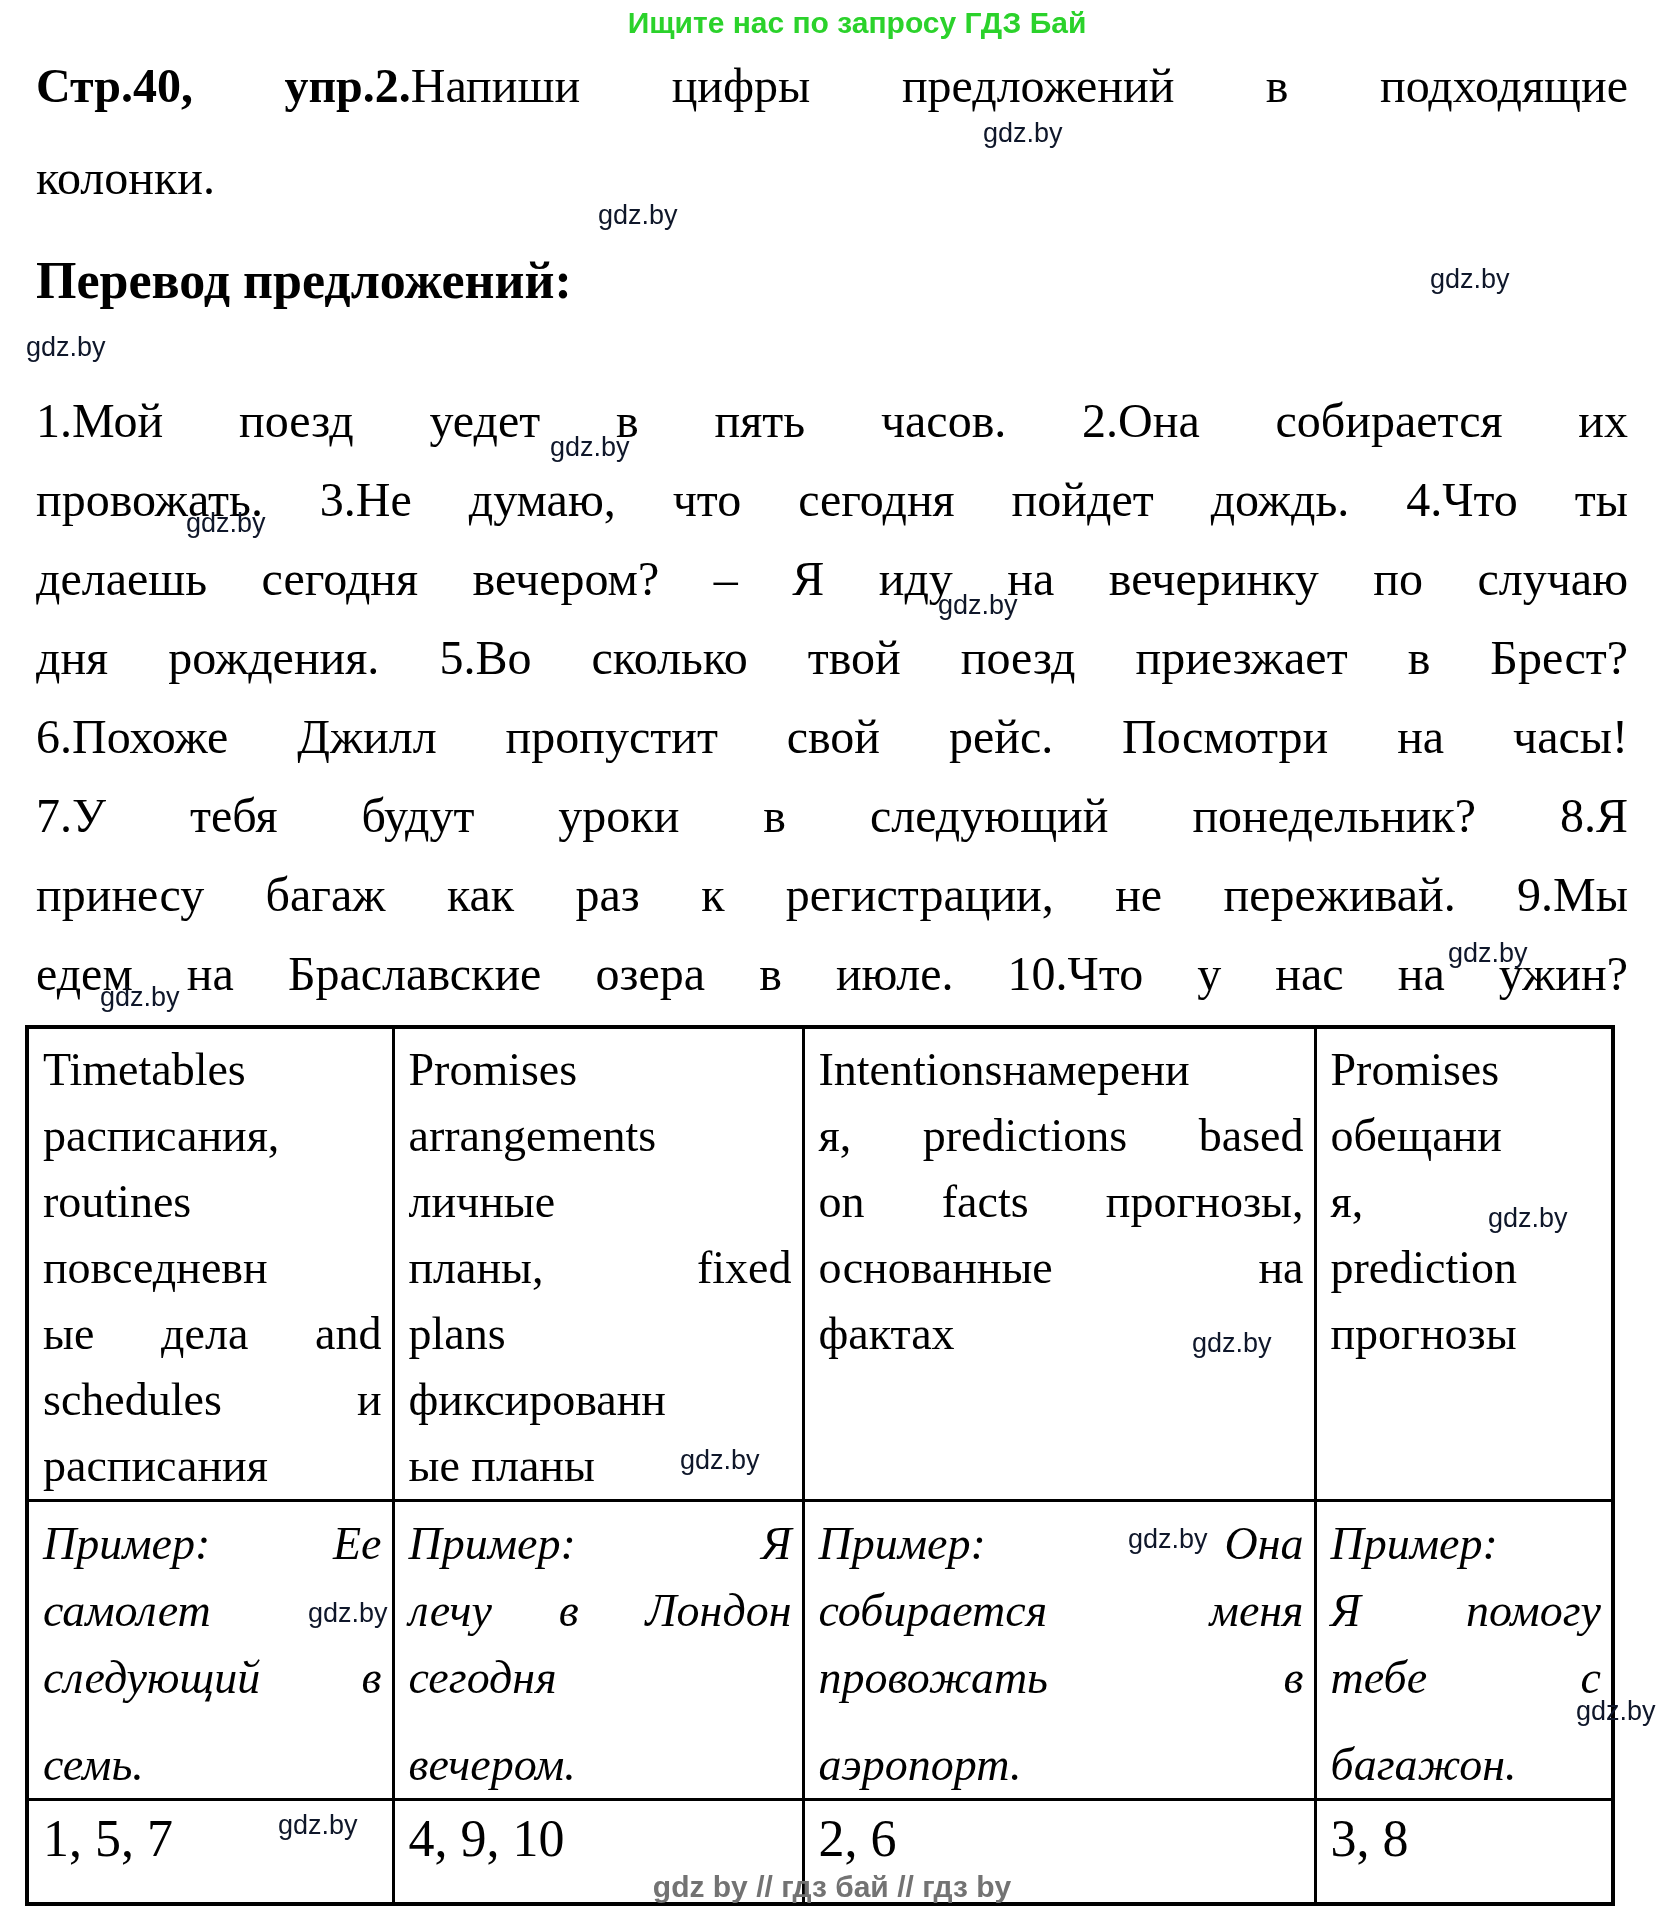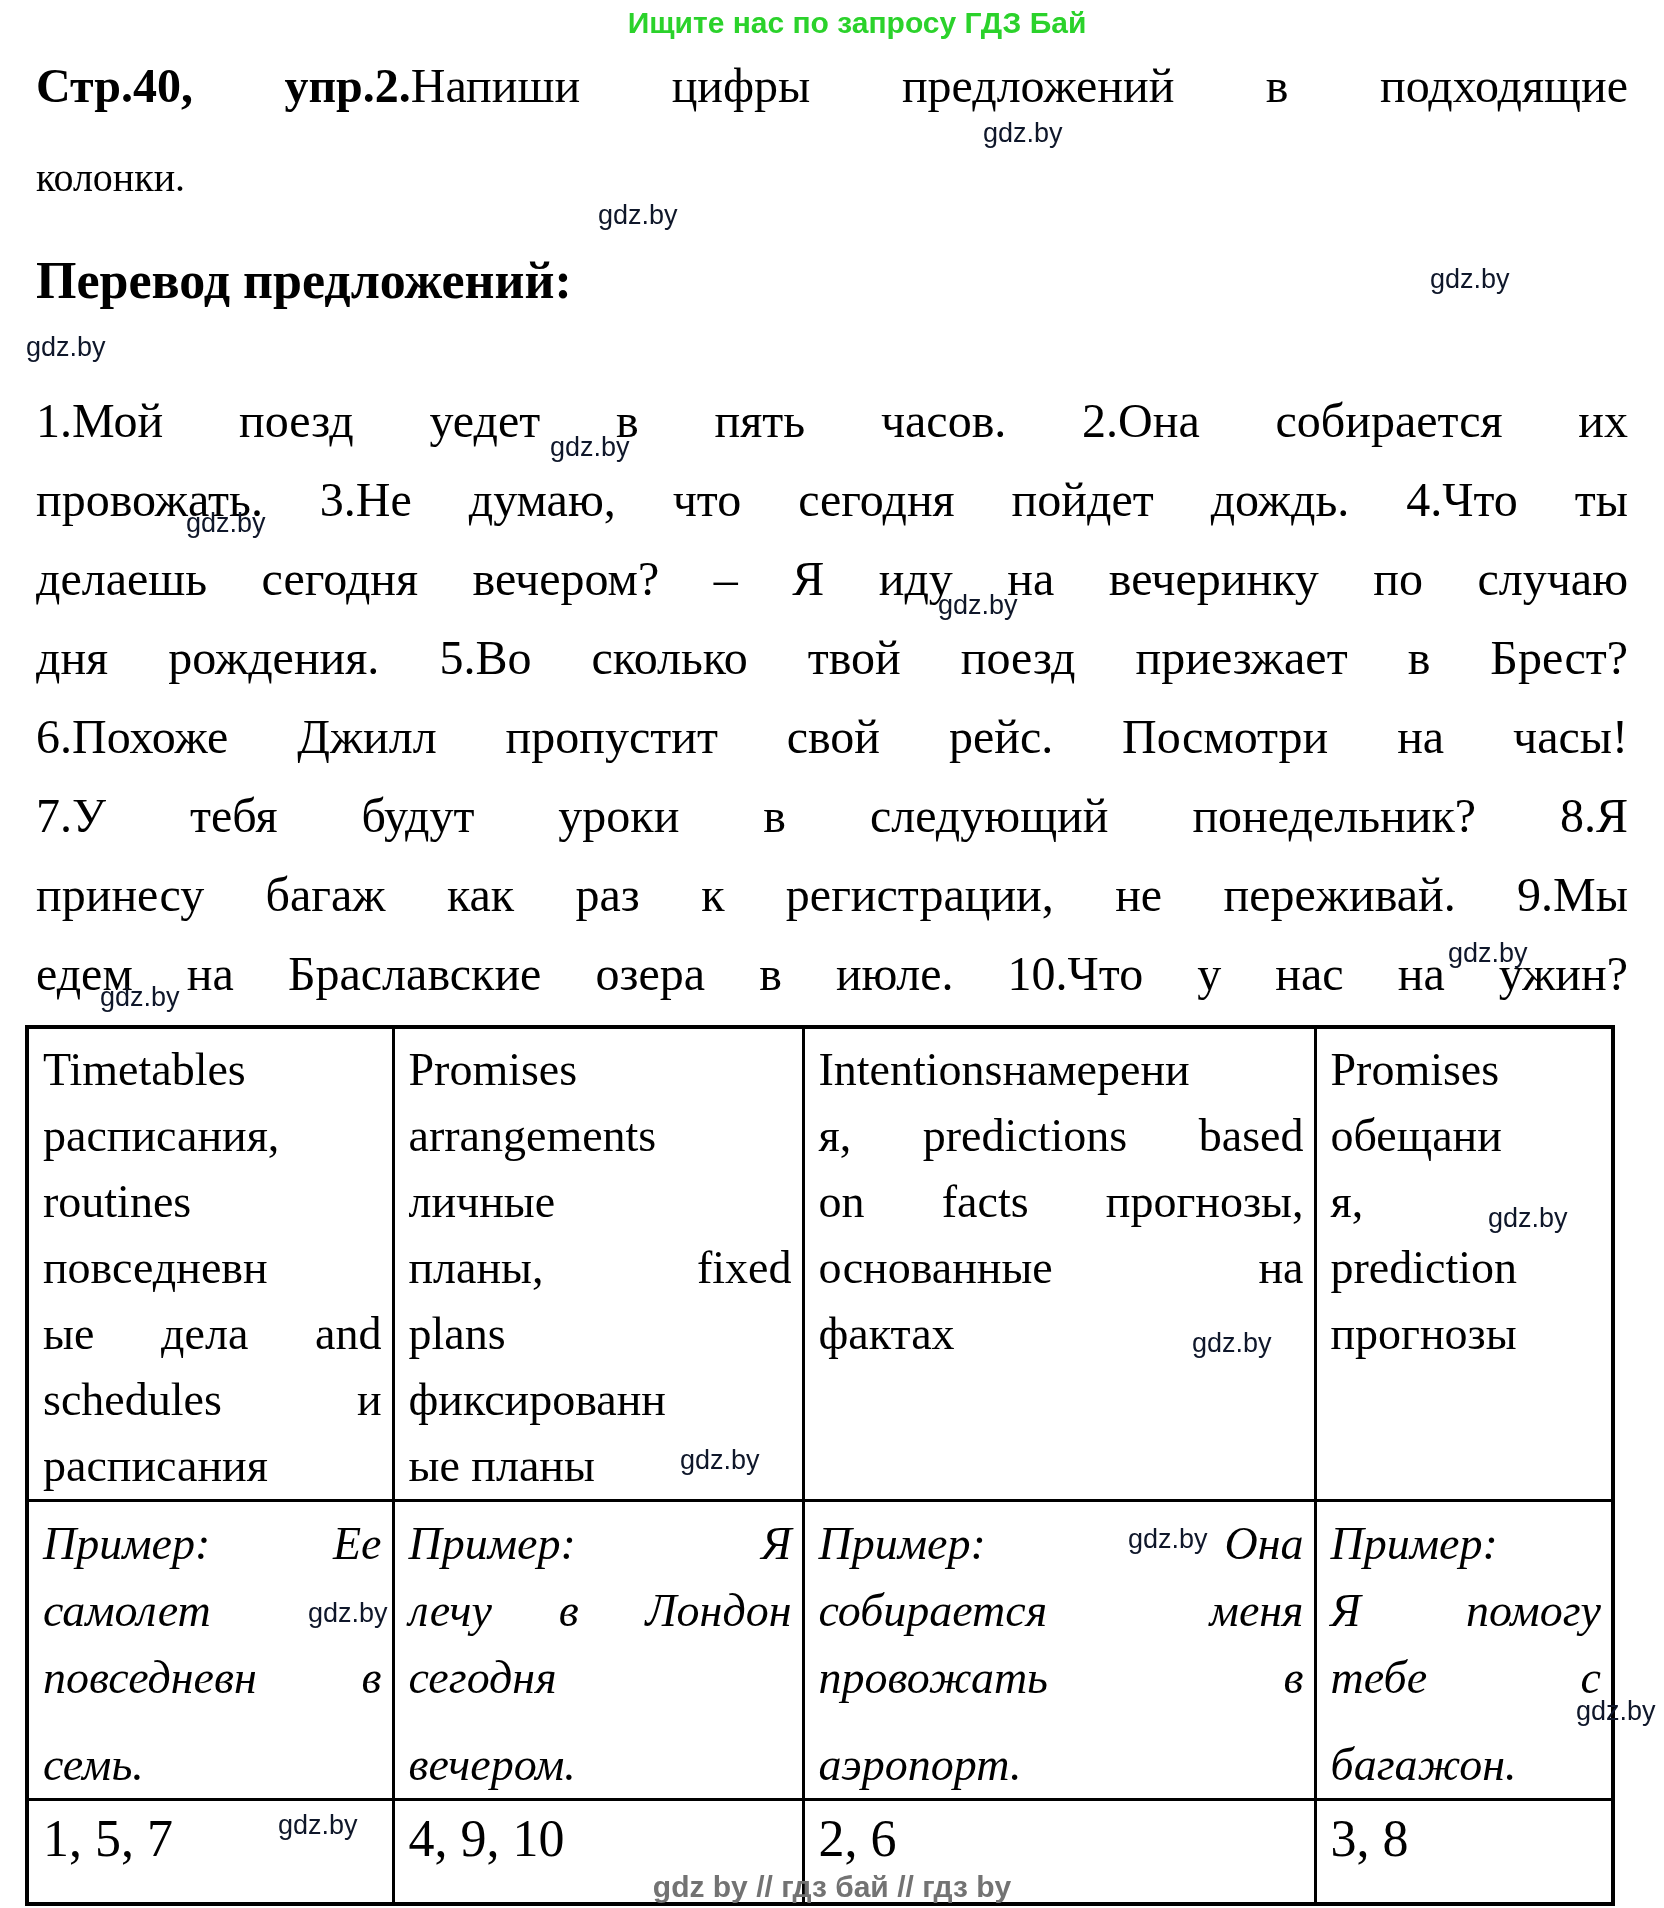--- a/index.html
+++ b/index.html
@@ -21,21 +21,21 @@
     padding-left:25px;
   }
   .title-l1{
     position:absolute; top:56px; left:36px; width:1592px;
     font-size:48px; line-height:60px;
     text-align:justify; text-align-last:justify;
   }
   .title-l1 .b{font-weight:bold;}
   .title-l2{
     position:absolute; top:148px; left:36px;
-    font-size:40px; line-height:60px;
+    font-size:48px; line-height:60px;
   }
   .section-heading{
     position:absolute; top:250px; left:36px;
     font-size:52px; font-weight:bold; line-height:62px;
   }
   .sentences{
     position:absolute; top:381px; left:36px; width:1592px;
   }
   .sline{
     font-size:48px; line-height:79px; height:79px;
@@ -150,21 +150,21 @@
         <div class="hline">обещани</div>
         <div class="hline">я,</div>
         <div class="hline">prediction</div>
         <div class="hline">прогнозы</div>
       </td>
     </tr>
     <tr class="ex-row">
       <td class="ex-cell">
         <div class="eline">Пример: Ее</div>
         <div class="eline">самолет</div>
-        <div class="eline">повседневн в</div>
+        <div class="eline">следующий в</div>
         <div class="eline">семь.</div>
       </td>
       <td class="ex-cell">
         <div class="eline">Пример: Я</div>
         <div class="eline">лечу в Лондон</div>
         <div class="eline">сегодня</div>
         <div class="eline">вечером.</div>
       </td>
       <td class="ex-cell">
         <div class="eline">Пример: Она</div>

